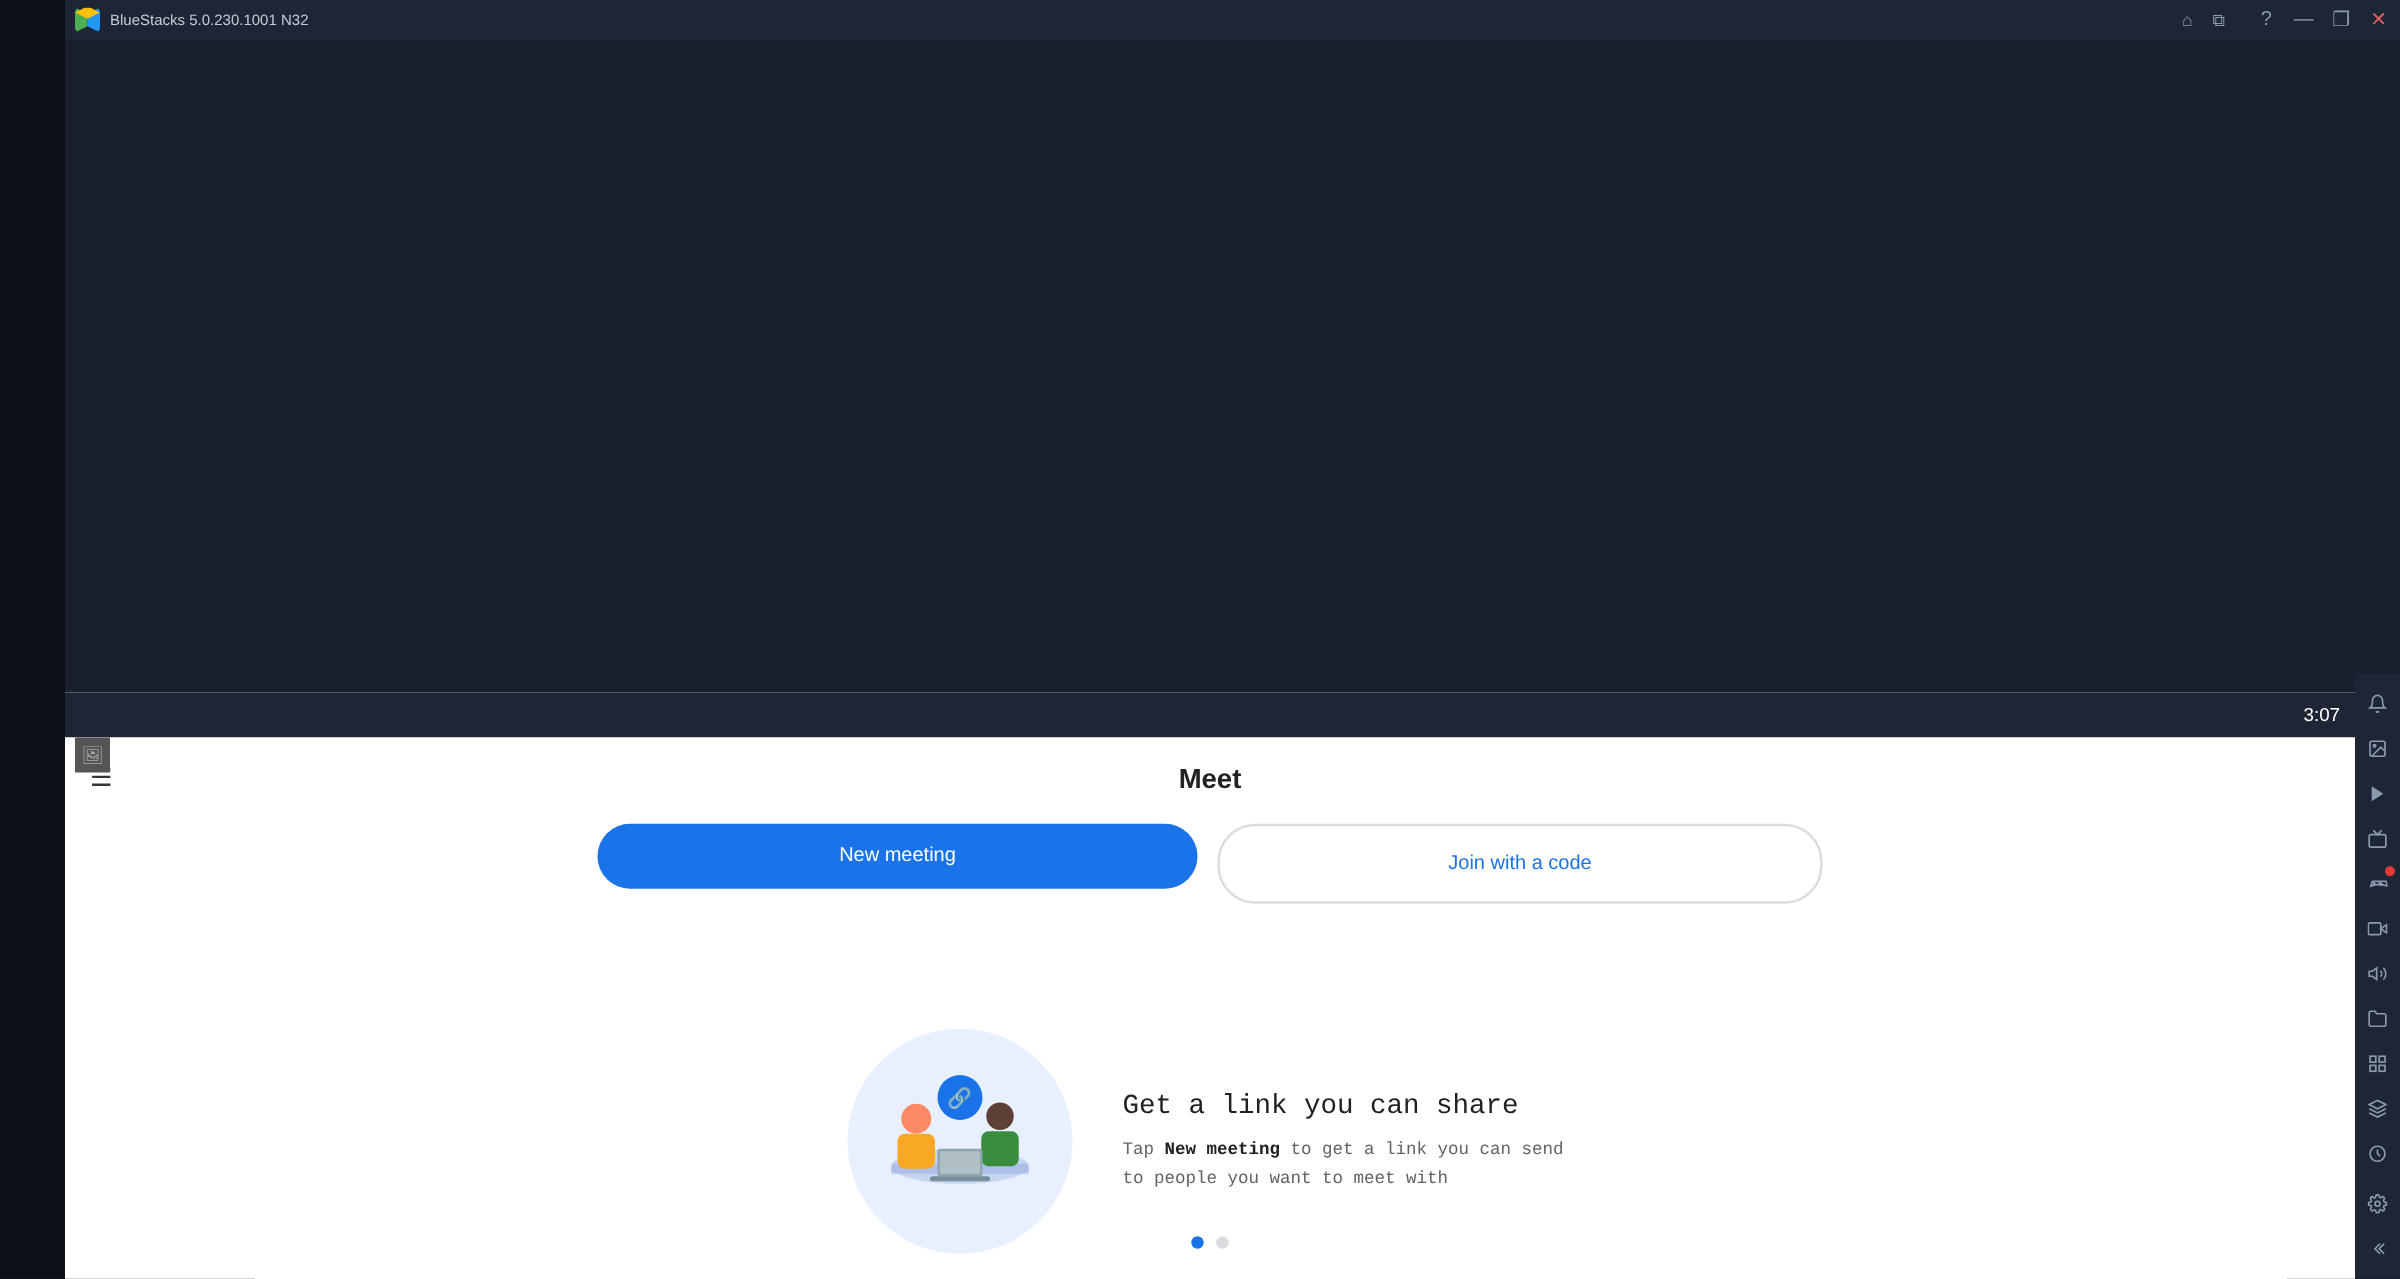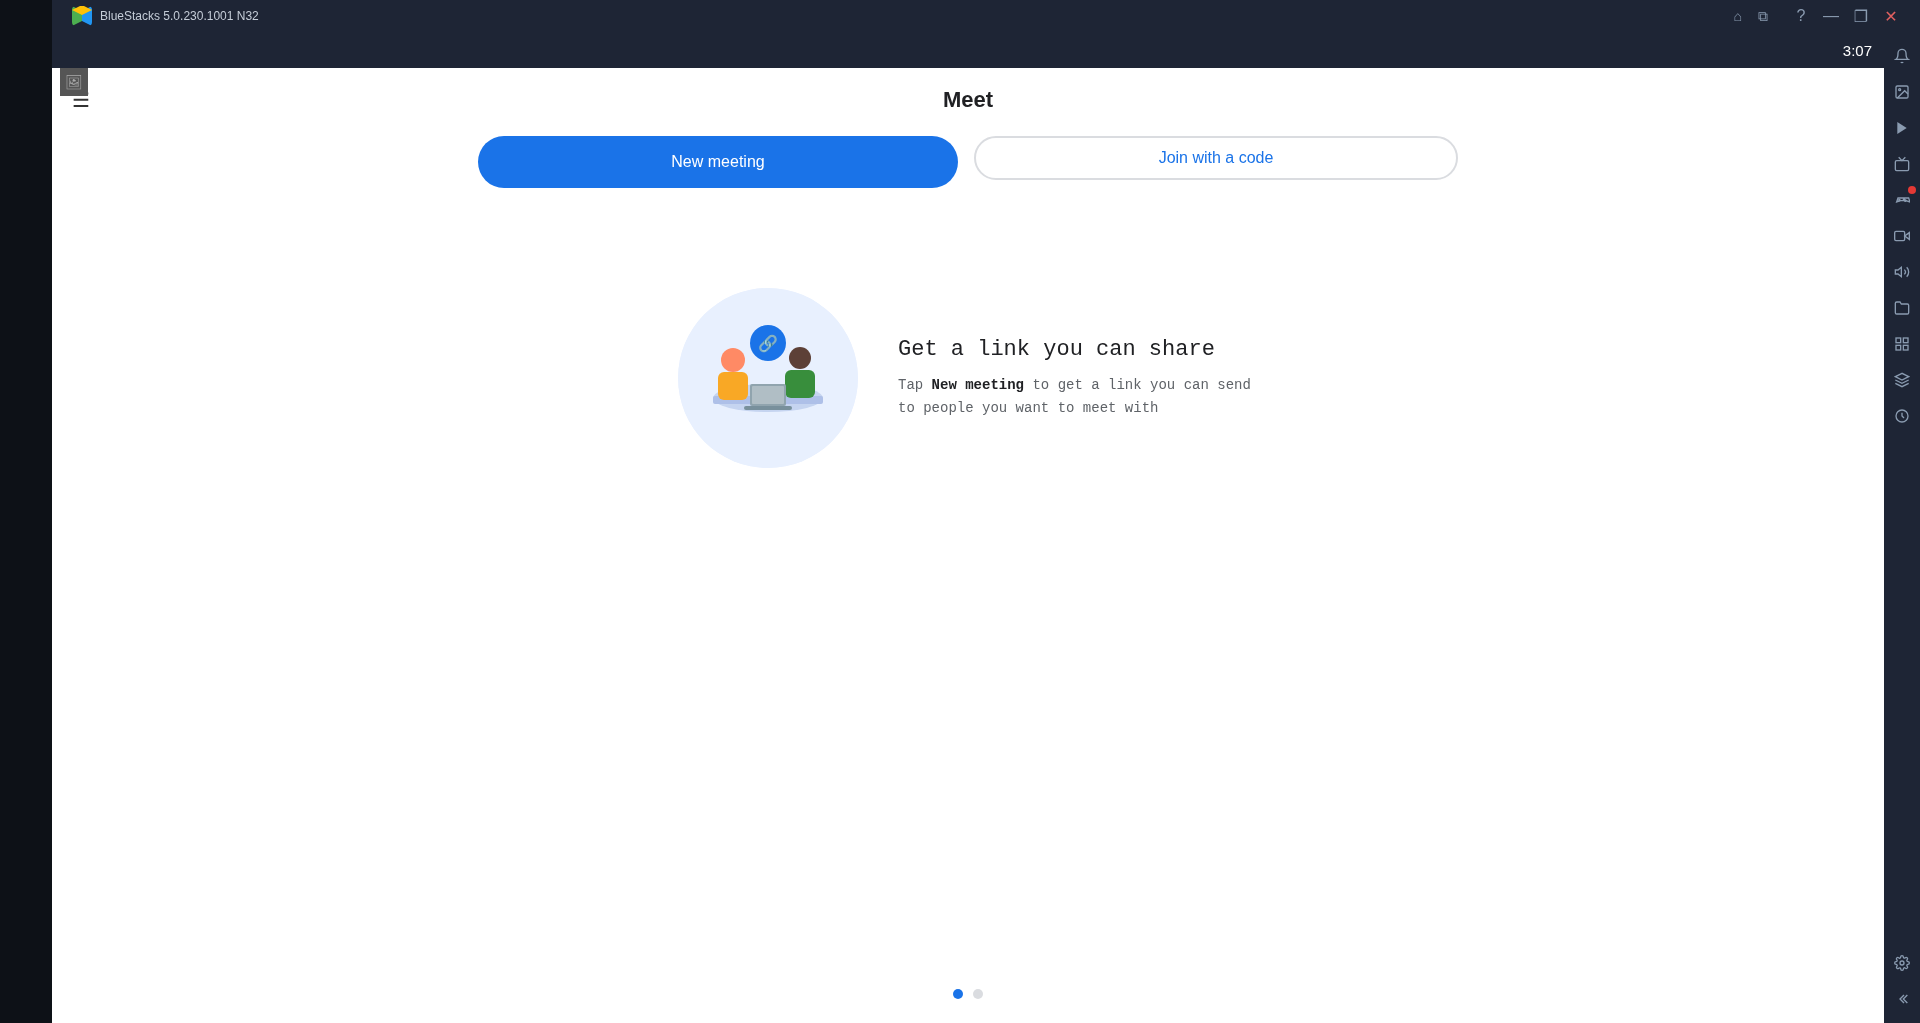--- a/index.html
+++ b/index.html
@@ -25,21 +25,21 @@
       display: flex;
       flex-direction: column;
     }
 
     
     .title-bar {
       height: 32px;
       background: #1e2535;
       display: flex;
       align-items: center;
-      padding: 0 20px;
+      padding: 0 8px;
       gap: 8px;
       flex-shrink: 0;
     }
     .title-bar-logo {
       width: 20px;
       height: 20px;
       border-radius: 4px;
       overflow: hidden;
       display: flex;
       align-items: center;
@@ -81,20 +81,21 @@
       font-size: 16px;
       cursor: pointer;
     }
     .title-btn.close { color: #e06060; }
 
     
     .emulator-screen {
       flex: 1;
       display: flex;
       background: #1a1f2e;
+      align-items: flex-end;
     }
 
     
     .app-area {
       flex: 1;
       background: #ffffff;
       display: flex;
       flex-direction: column;
       position: relative;
     }
@@ -161,21 +162,21 @@
       background: #1a73e8;
       border: none;
       border-radius: 30px;
       color: #ffffff;
       font-size: 16px;
       font-weight: 500;
       cursor: pointer;
     }
     .btn-join-code {
       flex: 1;
-      height: 44px;
+      height: 64px;
       background: #ffffff;
       border: 2px solid #dadce0;
       border-radius: 30px;
       color: #1a73e8;
       font-size: 16px;
       font-weight: 500;
       cursor: pointer;
     }
 
     

